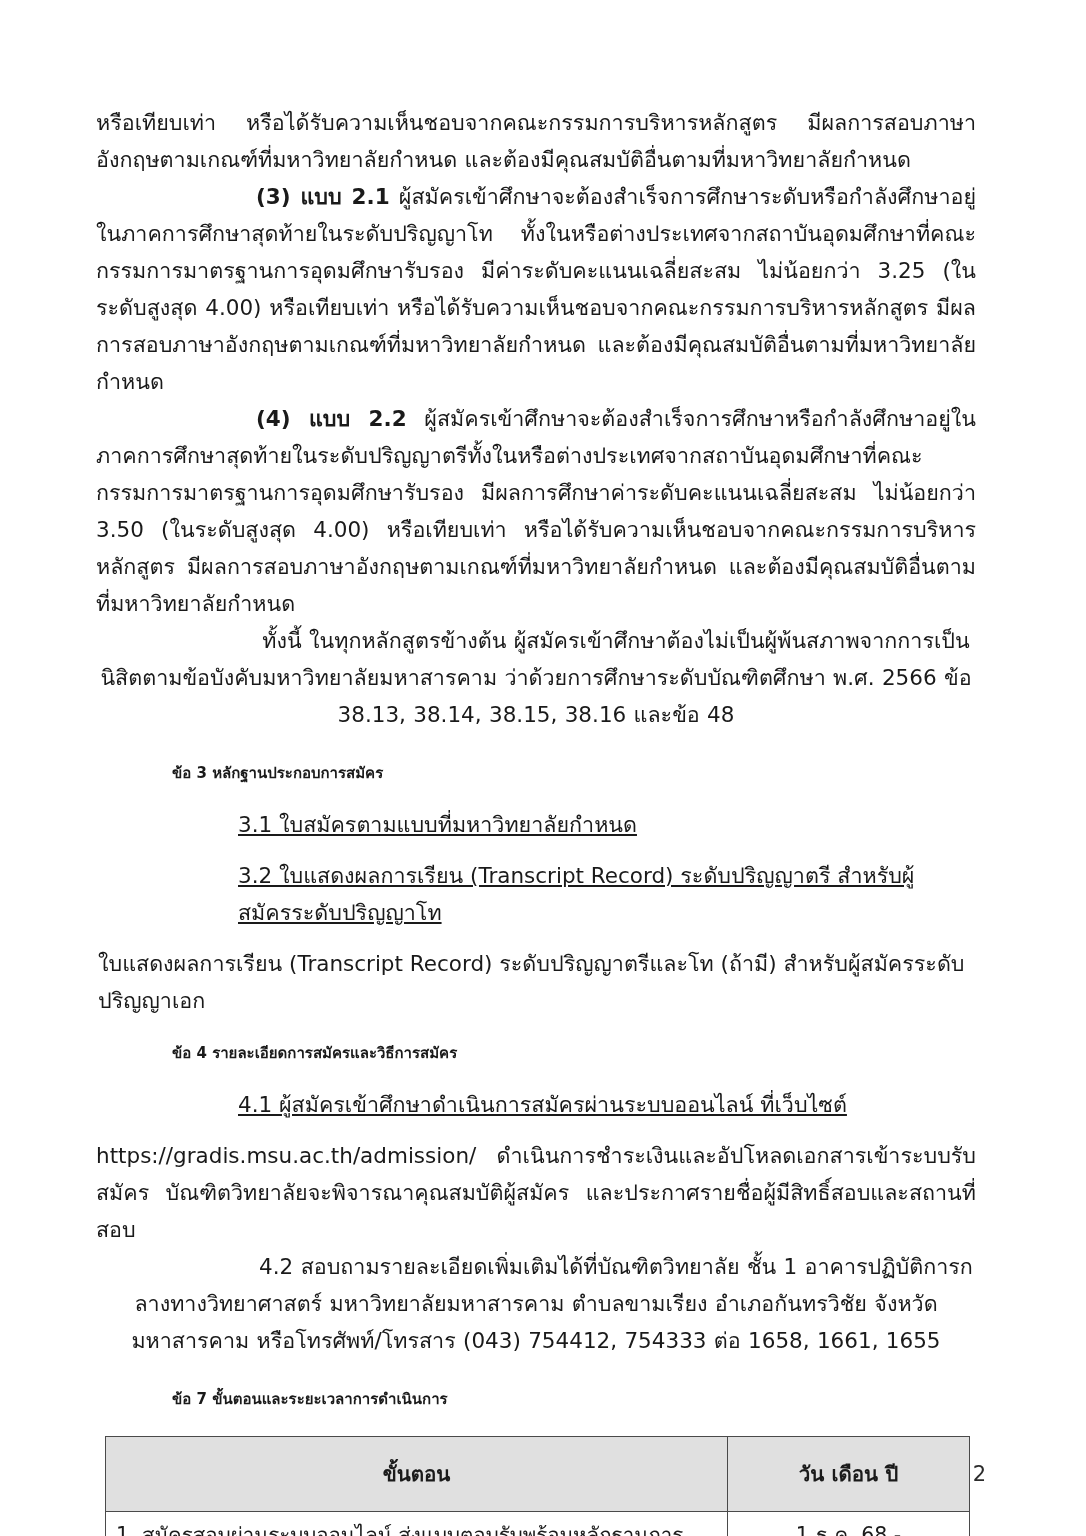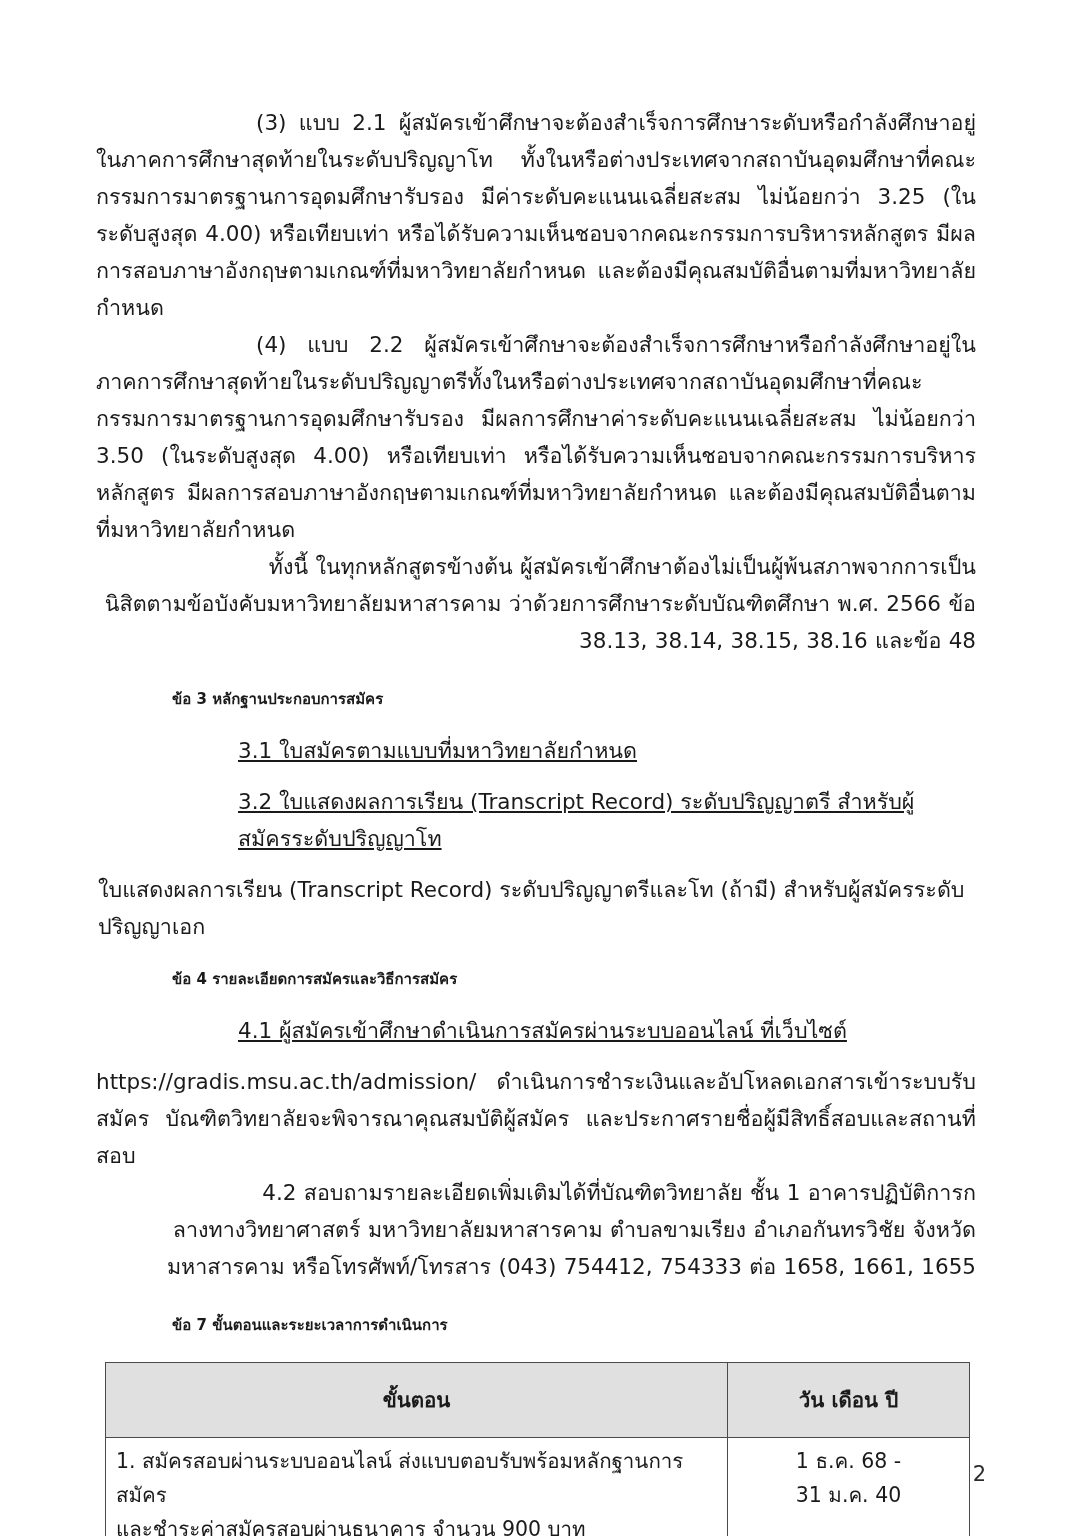--- a/index.html
+++ b/index.html
@@ -27,27 +27,27 @@
   }
   .para {
     font-size: 21.5px;
     line-height: 37px;
     text-align: justify;
     text-justify: inter-word;
     margin: 0;
     word-spacing: 0.5px;
   }
   .para.last-line-left {
-    text-align: right;
+    text-align: center;
   }
   .indent-para {
     text-indent: 160px;
   }
   .bold {
-    font-weight: normal;
+    font-weight: bold;
   }
   .heading {
     font-size: 15px;
     line-height: 37px;
     font-weight: bold;
     margin: 0;
     padding-left: 76px;
   }
   .spacer-sm { height: 14px; }
   .spacer-md { height: 22px; }
@@ -104,20 +104,21 @@
     font-size: 21px;
     color: #2b2b2b;
   }
 </style>
 </head>
 <body>
 
 <div class="page">
   <div class="content">
 
+    <p class="para">หรือเทียบเท่า หรือได้รับความเห็นชอบจากคณะกรรมการบริหารหลักสูตร มีผลการสอบภาษาอังกฤษตามเกณฑ์ที่มหาวิทยาลัยกำหนด และต้องมีคุณสมบัติอื่นตามที่มหาวิทยาลัยกำหนด</p>
 
     <p class="para indent-para"><span class="bold">(3) แบบ 2.1</span><span> ผู้สมัครเข้าศึกษาจะต้องสำเร็จการศึกษาระดับหรือกำลังศึกษาอยู่ในภาคการศึกษาสุดท้ายในระดับปริญญาโท ทั้งในหรือต่างประเทศจากสถาบันอุดมศึกษาที่คณะกรรมการมาตรฐานการอุดมศึกษารับรอง มีค่าระดับคะแนนเฉลี่ยสะสม ไม่น้อยกว่า 3.25 (ในระดับสูงสุด 4.00) หรือเทียบเท่า หรือได้รับความเห็นชอบจากคณะกรรมการบริหารหลักสูตร มีผลการสอบภาษาอังกฤษตามเกณฑ์ที่มหาวิทยาลัยกำหนด และต้องมีคุณสมบัติอื่นตามที่มหาวิทยาลัยกำหนด</span></p>
 
     <p class="para indent-para"><span class="bold">(4) แบบ 2.2</span><span> ผู้สมัครเข้าศึกษาจะต้องสำเร็จการศึกษาหรือกำลังศึกษาอยู่ในภาคการศึกษาสุดท้ายในระดับปริญญาตรีทั้งในหรือต่างประเทศจากสถาบันอุดมศึกษาที่คณะกรรมการมาตรฐานการอุดมศึกษารับรอง มีผลการศึกษาค่าระดับคะแนนเฉลี่ยสะสม ไม่น้อยกว่า 3.50 (ในระดับสูงสุด 4.00) หรือเทียบเท่า หรือได้รับความเห็นชอบจากคณะกรรมการบริหารหลักสูตร มีผลการสอบภาษาอังกฤษตามเกณฑ์ที่มหาวิทยาลัยกำหนด และต้องมีคุณสมบัติอื่นตามที่มหาวิทยาลัยกำหนด</span></p>
 
     <p class="para indent-para last-line-left">ทั้งนี้ ในทุกหลักสูตรข้างต้น ผู้สมัครเข้าศึกษาต้องไม่เป็นผู้พ้นสภาพจากการเป็นนิสิตตามข้อบังคับมหาวิทยาลัยมหาสารคาม ว่าด้วยการศึกษาระดับบัณฑิตศึกษา พ.ศ. 2566 ข้อ 38.13, 38.14, 38.15, 38.16 และข้อ 48</p>
 
     <div class="spacer-md"></div>
 
     <p class="heading">ข้อ 3 หลักฐานประกอบการสมัคร</p>

